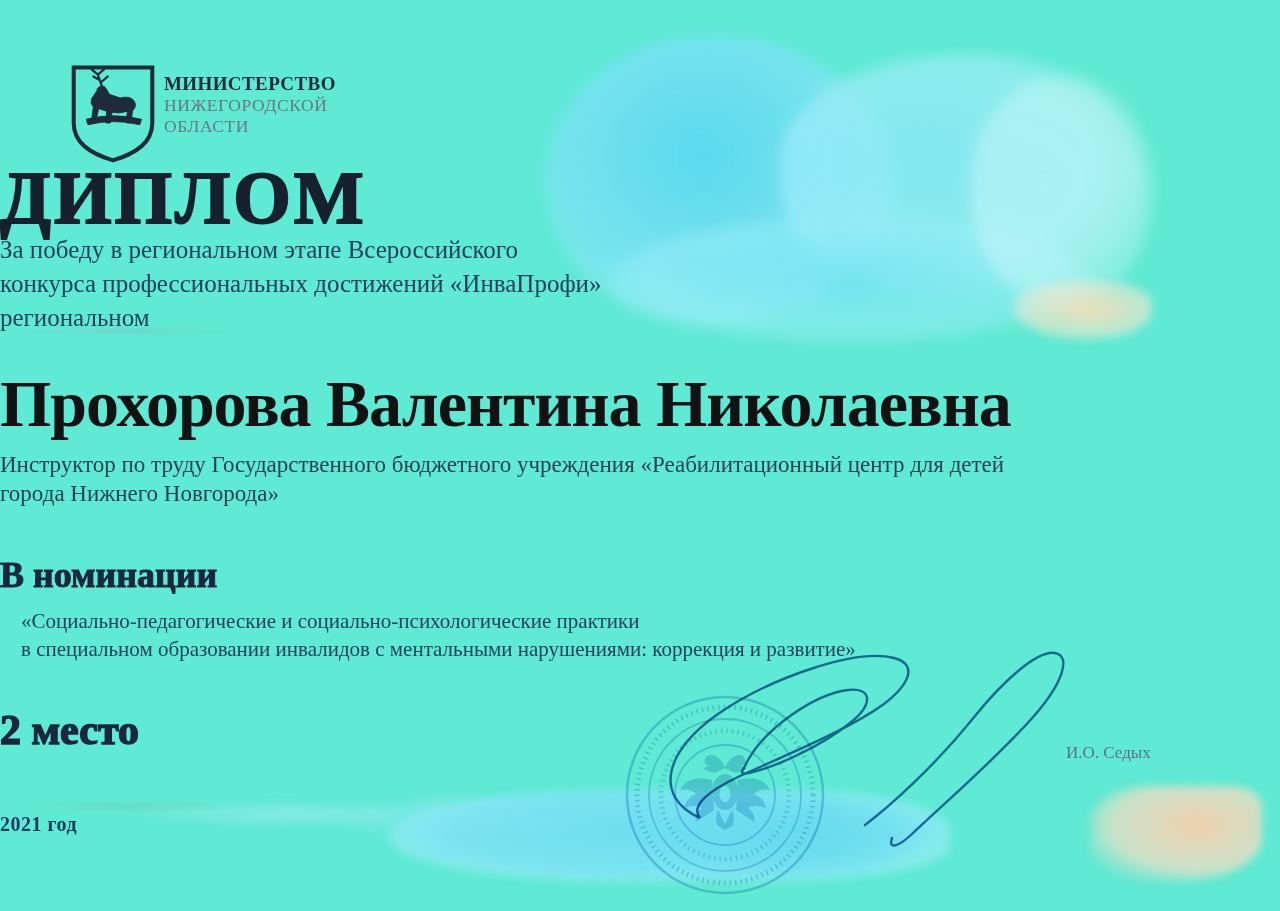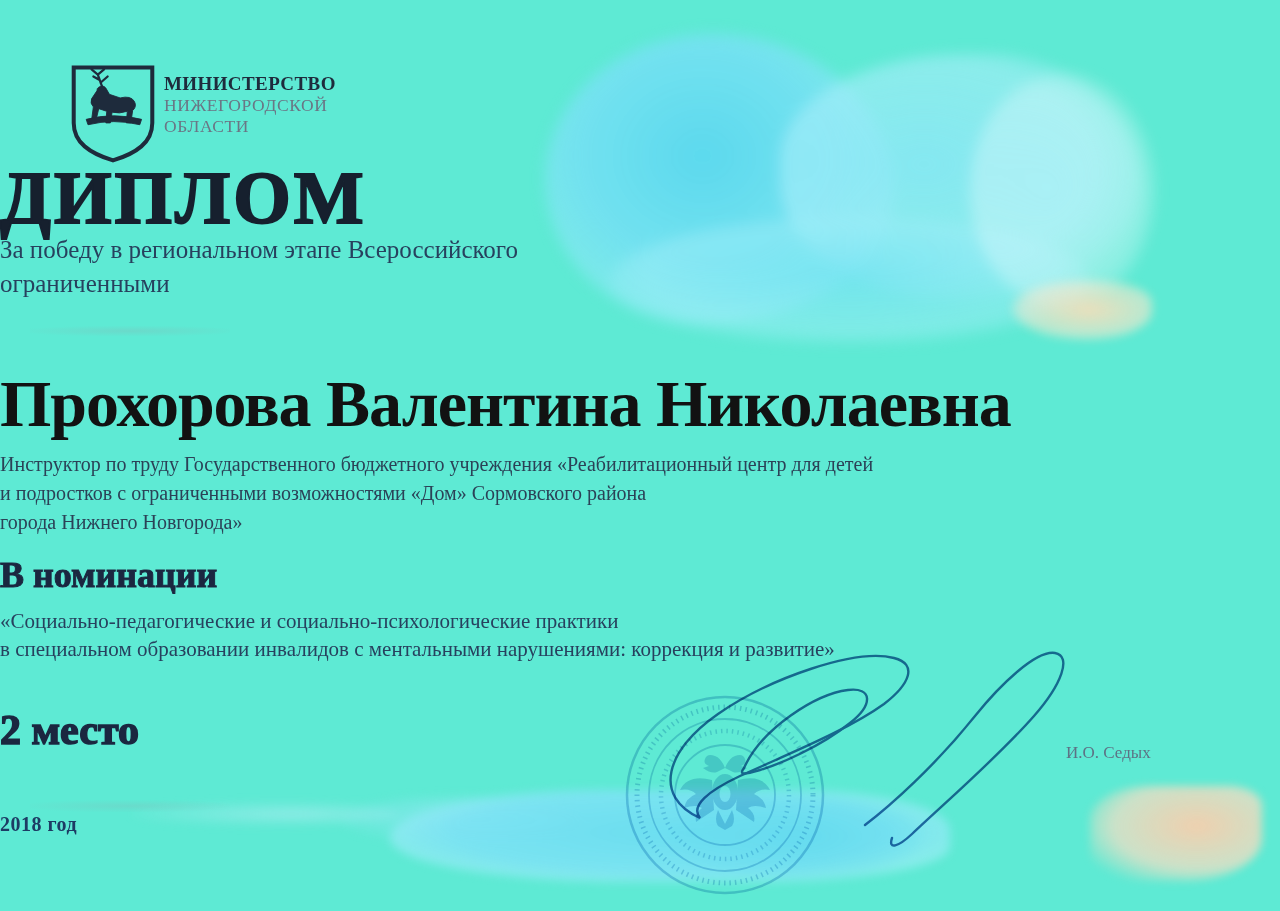--- a/index.html
+++ b/index.html
@@ -59,24 +59,24 @@
   #logo-text{left:96px;top:10px;line-height:1;}
   .logo-bold{font-weight:bold;font-size:19px;letter-spacing:0.4px;color:#1e2b3c;margin:0 0 4px 0;}
   .logo-light{font-weight:normal;font-size:17.5px;letter-spacing:0.6px;color:#6a7685;margin:0 0 3px 0;}
 
   
   .centered{left:0;width:1016px;text-align:left;}
   #diploma-title{top:156px;font-size:74px;font-weight:bold;color:#16202e;
     letter-spacing:3px;-webkit-text-stroke:2px #16202e;}
   #award-reason{top:233px;font-size:25px;line-height:34px;color:#27415e;}
   #recipient-name{top:356px;font-size:66px;font-weight:bold;color:#121212;letter-spacing:-1px;margin-top:10px;}
-  #recipient-position{top:450px;font-size:20px;line-height:29px;color:#2b4257;}
+  #recipient-position{top:450px;font-size:23px;line-height:29px;color:#2b4257;}
   #nomination-heading{top:554px;font-size:36px;font-weight:bold;color:#1b2740;
     -webkit-text-stroke:1px #1b2740;}
-  #nomination{top:607px;font-size:21px;line-height:28px;color:#27415e;}
+  #nomination{top:607px;font-size:21px;line-height:28px;color:#27415e;padding-left:21px;}
   #place-award{top:658px;font-size:42px;font-weight:bold;color:#1b2740;margin-top:48px;
     -webkit-text-stroke:1.5px #1b2740;}
   #signer-title{left:163px;top:742px;font-size:17px;color:#53687d;opacity:0.92;}
   #signer-name{left:1066px;top:743px;font-size:17px;color:#5d7285;text-align:center;}
   #year-label{top:813px;font-size:20px;color:#1d3c64;font-weight:bold;letter-spacing:0.5px;}
 
   
   #seal{left:618px;top:688px;mix-blend-mode:multiply;opacity:0.78;filter:blur(0.4px);}
   #signature{left:0;top:0;mix-blend-mode:multiply;}
 </style>
@@ -144,37 +144,37 @@
       <div class="logo-bold">МИНИСТЕРСТВО</div>
       <div class="logo-light">НИЖЕГОРОДСКОЙ</div>
       <div class="logo-light">ОБЛАСТИ</div>
     </div>
   </div>
 
   <div class="abs centered" id="diploma-title">ДИПЛОМ</div>
 
   <div class="abs centered" id="award-reason">
     <div>За победу в региональном этапе Всероссийского</div>
-    <div>ограниченными</div>
+    <div>конкурса профессиональных достижений «ИнваПрофи»</div>
+    <div>региональном</div>
   </div>
 
   <div class="abs centered" id="recipient-name">Прохорова Валентина Николаевна</div>
 
   <div class="abs centered" id="recipient-position">
     <div>Инструктор по труду Государственного бюджетного учреждения «Реабилитационный центр для детей</div>
-    <div>и подростков с ограниченными возможностями «Дом» Сормовского района</div>
     <div>города Нижнего Новгорода»</div>
   </div>
 
   <div class="abs centered" id="nomination-heading">В номинации</div>
 
   <div class="abs centered" id="nomination">
     <div>«Социально-педагогические и социально-психологические практики</div>
     <div>в специальном образовании инвалидов с ментальными нарушениями: коррекция и развитие»</div>
   </div>
 
   <div class="abs centered" id="place-award">2 место</div>
 
   <div class="abs" id="signer-name">И.О. Седых</div>
 
-  <div class="abs centered" id="year-label">2018 год</div>
+  <div class="abs centered" id="year-label">2021 год</div>
 
 </div>
 
 </body></html>

